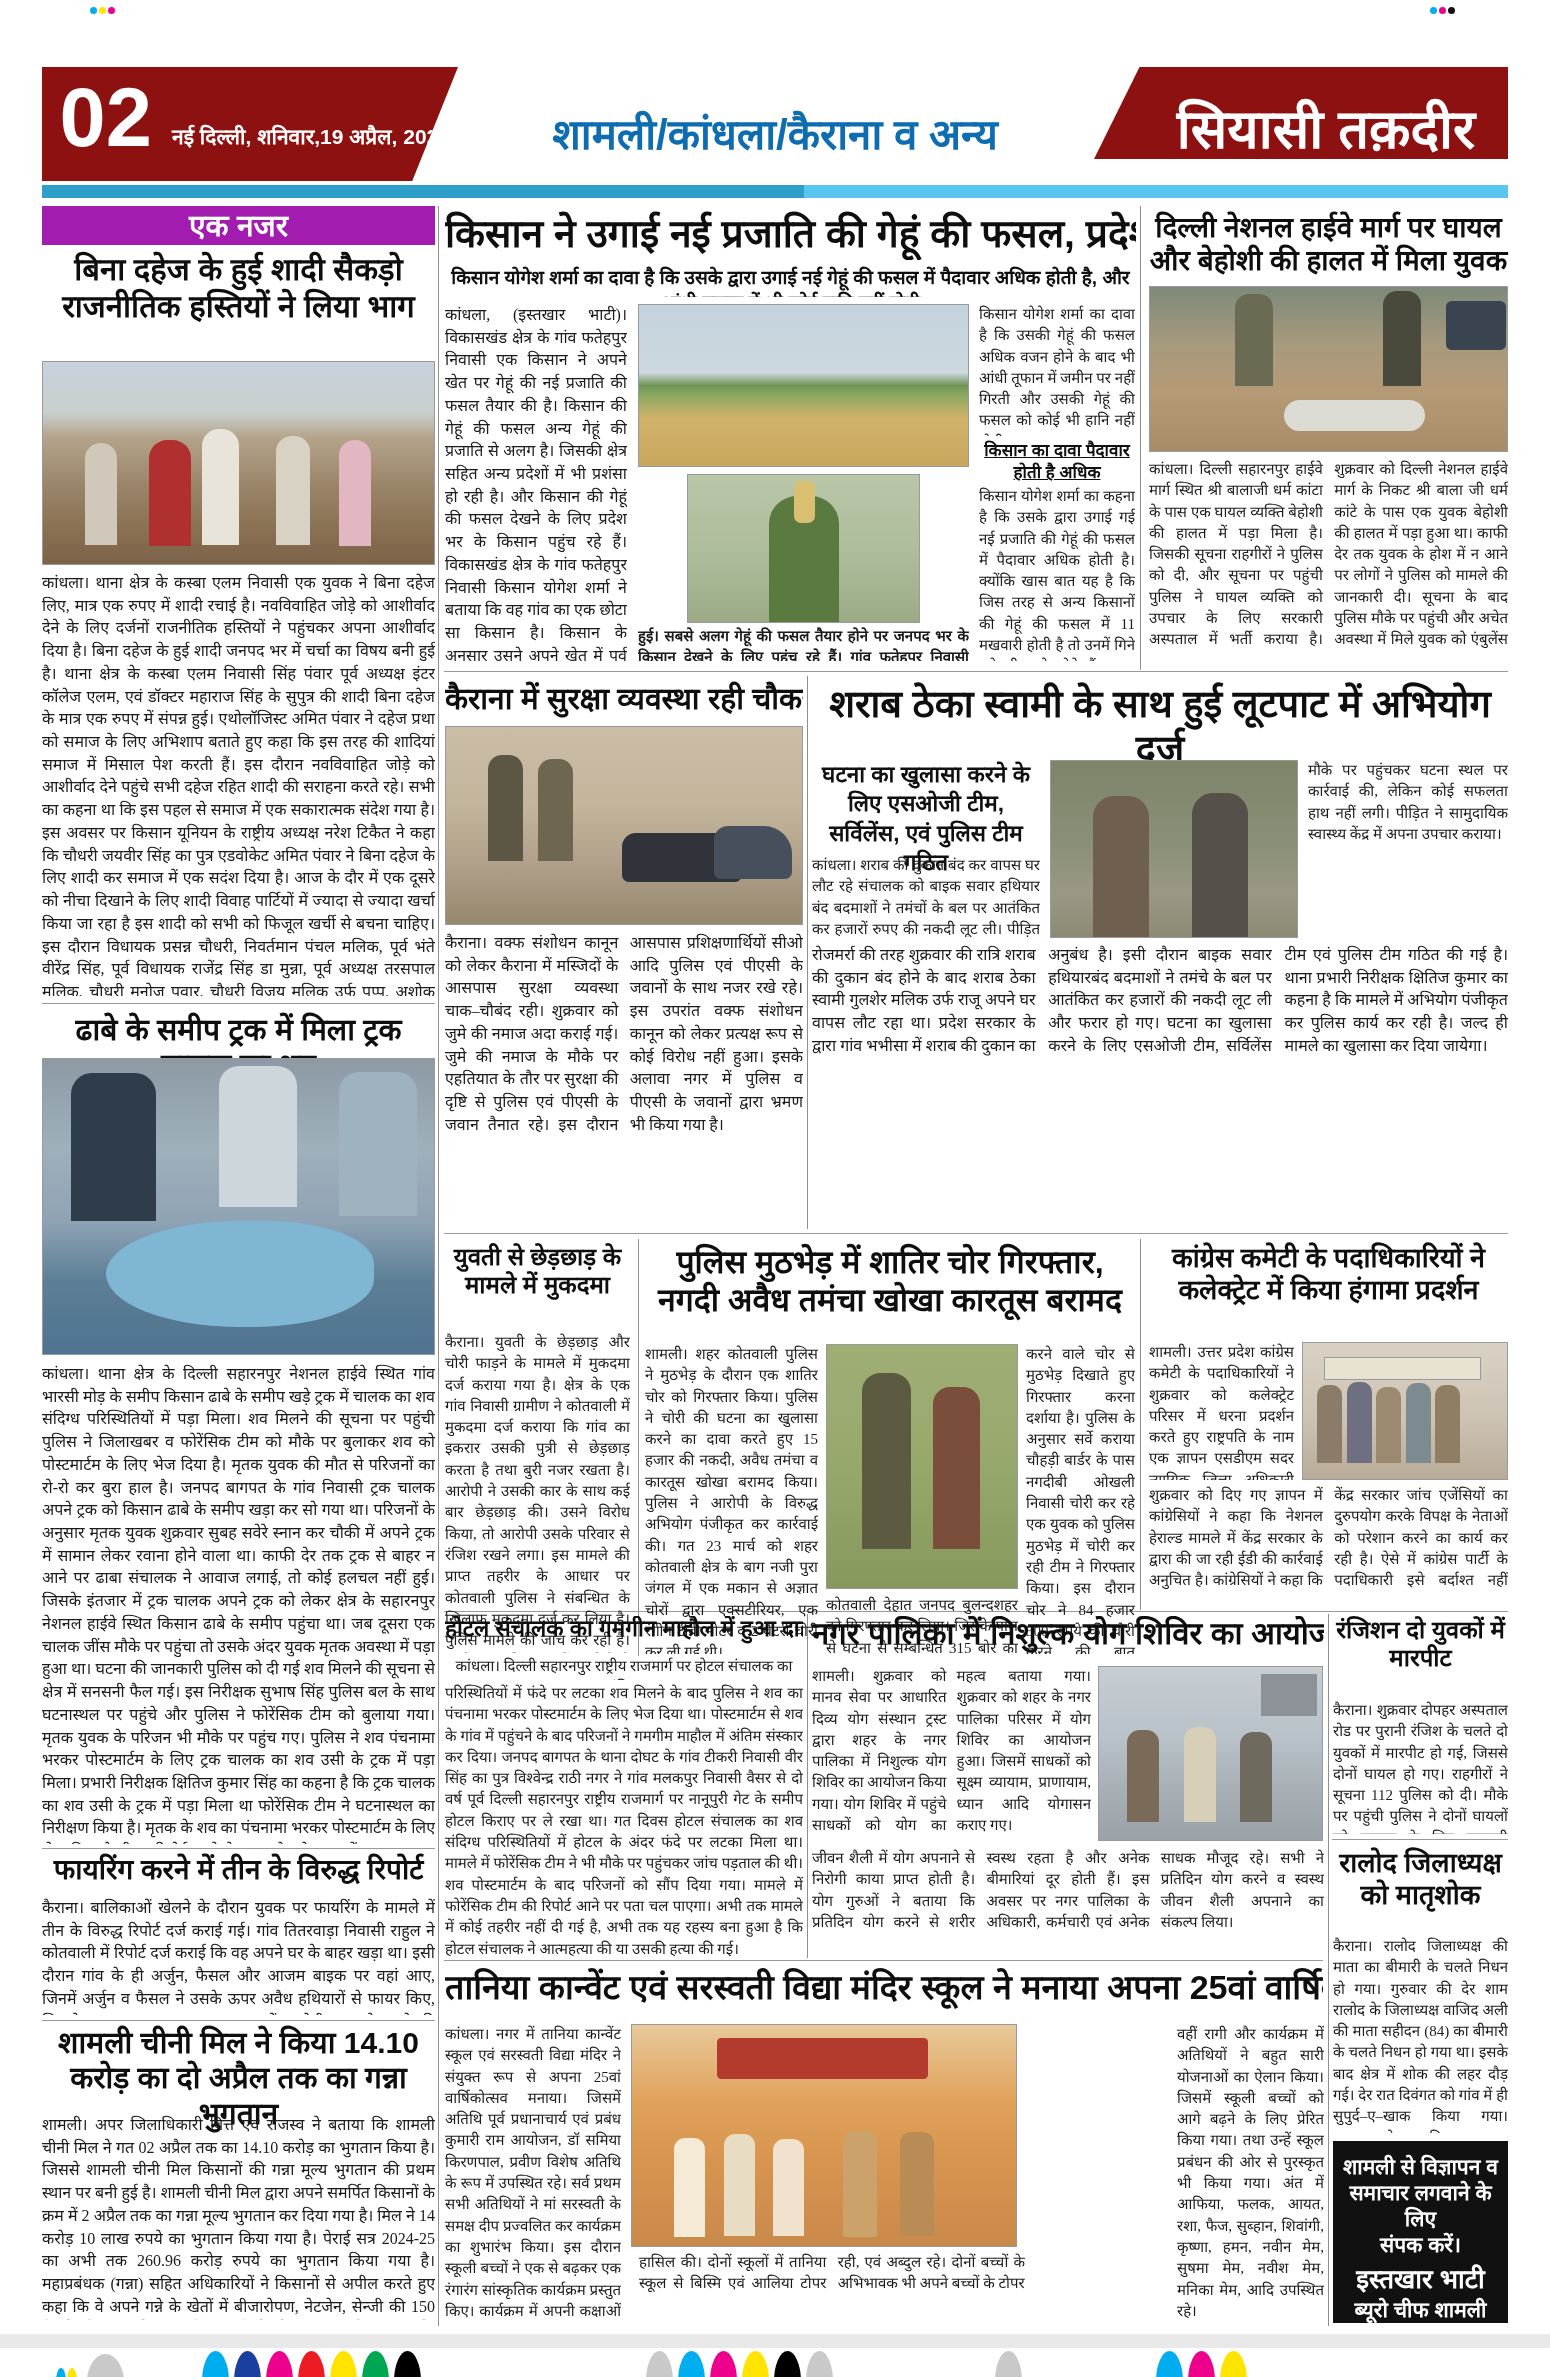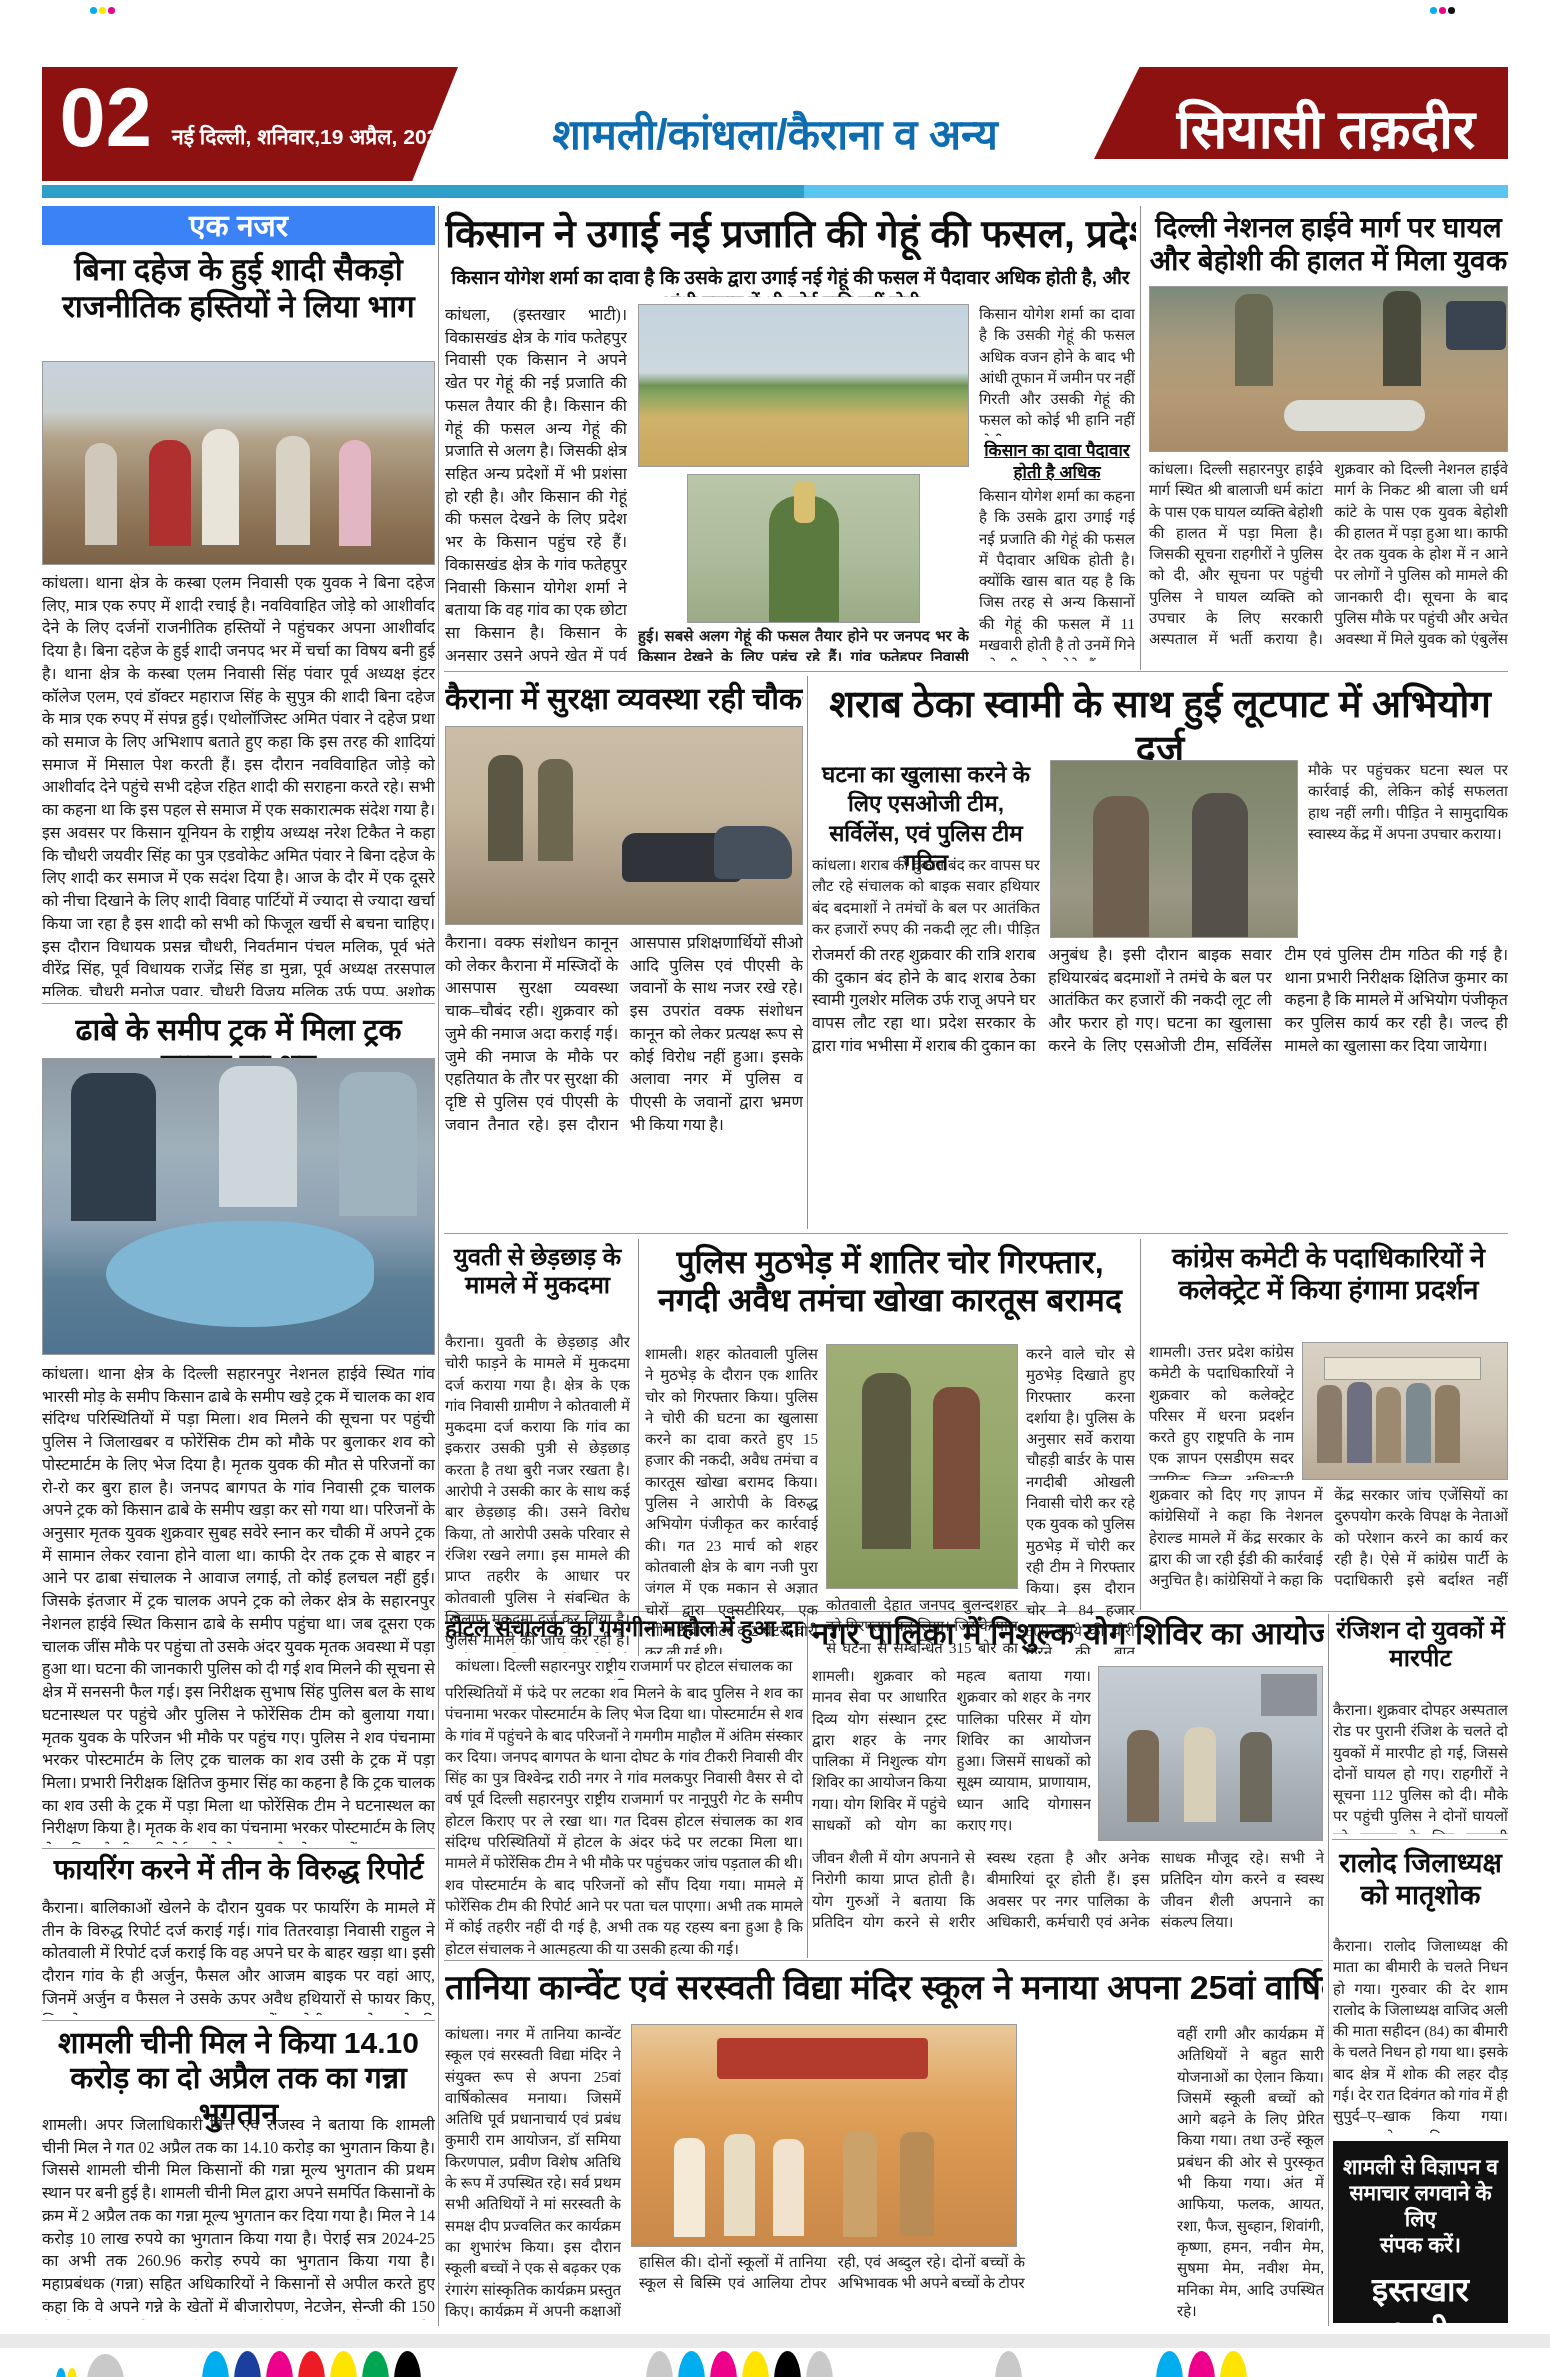--- a/index.html
+++ b/index.html
@@ -55,21 +55,21 @@
   <div class="divider" style="left:1328px;top:1614px;width:0.7px;height:712px;"></div>
   <div class="rule" style="left:444px;top:671px;width:1064px;"></div>
   <div class="rule" style="left:444px;top:1233px;width:1064px;"></div>
   <div class="rule" style="left:444px;top:1611px;width:1064px;"></div>
   <div class="rule" style="left:444px;top:1960px;width:879px;"></div>
   <div class="rule" style="left:42px;top:1003px;width:393px;"></div>
   <div class="rule" style="left:42px;top:1848px;width:393px;"></div>
   <div class="rule" style="left:42px;top:2020px;width:393px;"></div>
   <div class="rule" style="left:1332px;top:1839px;width:176px;"></div>
 
-  <div class="abs" style="left:42px;top:206px;width:393px;height:39px;background:#3b82f6;text-align:center;">
+  <div class="abs" style="left:42px;top:206px;width:393px;height:39px;background:#a21caf;text-align:center;">
     <span style="color:#fff;font-weight:bold;font-size:30px;line-height:39px;">एक नजर</span>
   </div>
   <div class="abs hl" style="left:42px;top:252px;width:393px;height:99px;font-size:31px;">बिना दहेज के हुई शादी सैकड़ो राजनीतिक हस्तियों ने लिया भाग</div>
   <div class="photo" style="left:42px;top:361px;width:393px;height:204px;background:linear-gradient(180deg,#c6d2dd 0%,#c9cfcd 25%,#b3a289 38%,#9a8468 62%,#8a7154 82%,#7c6347 100%);">
     <div class="abs" style="left:106px;top:78px;width:42px;height:106px;background:#b03030;border-radius:18.3px 18.3px 0 0;"></div>
     <div class="abs" style="left:159px;top:67px;width:37px;height:116px;background:#e8e4da;border-radius:17px 17px 0 0;"></div>
     <div class="abs" style="left:233px;top:74px;width:34px;height:109px;background:#d8d2c4;border-radius:15.5px 15.5px 0 0;"></div>
     <div class="abs" style="left:42px;top:81px;width:32px;height:102px;background:#cfc8bb;border-radius:15.5px 15.5px 0 0;"></div>
     <div class="abs" style="left:296px;top:78px;width:32px;height:106px;background:#e2b6c2;border-radius:15.5px 15.5px 0 0;"></div>
   </div>
@@ -173,21 +173,21 @@
   <div class="abs hl" style="left:1333px;top:1616px;width:175px;height:79px;font-size:24px;">रंजिशन दो युवकों में मारपीट</div>
   <div class="abs body-text body-sm" style="left:1333px;top:1700px;width:175px;height:134px;">कैराना। शुक्रवार दोपहर अस्पताल रोड पर पुरानी रंजिश के चलते दो युवकों में मारपीट हो गई, जिससे दोनों घायल हो गए। राहगीरों ने सूचना 112 पुलिस को दी। मौके पर पहुंची पुलिस ने दोनों घायलों को उपचार के लिए सरकारी अस्पताल पहुंचाया। पुलिस का कहना है कि मामले में अभी तक तहरीर नहीं दी गई है?।</div>
 
   <div class="abs hl" style="left:1333px;top:1848px;width:175px;height:83px;font-size:27px;">रालोद जिलाध्यक्ष को मातृशोक</div>
   <div class="abs body-text body-sm" style="left:1333px;top:1936px;width:175px;height:197px;">कैराना। रालोद जिलाध्यक्ष की माता का बीमारी के चलते निधन हो गया। गुरुवार की देर शाम रालोद के जिलाध्यक्ष वाजिद अली की माता सहीदन (84) का बीमारी के चलते निधन हो गया था। इसके बाद क्षेत्र में शोक की लहर दौड़ गई। देर रात दिवंगत को गांव में ही सुपुर्द–ए–खाक किया गया। शुक्रवार को सदर विधायक प्रसन्न चौधरी, थानाभवन विधायक अशरफ अली खान आदि ने उनके आवास पर पहुंचकर शोक संवेदनाएं व्यक्त की।</div>
 
   <div class="contact-box" style="left:1333px;top:2141px;width:175px;height:182px;">
     <div style="font-size:21px;line-height:1.25;">शामली से विज्ञापन व</div>
     <div style="font-size:21px;line-height:1.25;">समाचार लगवाने के लिए</div>
     <div style="font-size:21px;line-height:1.25;">संपक करें।</div>
-    <div style="font-size:33px;line-height:1.3;margin-top:10px;">इस्तखार भाटी</div>
+    <div style="font-size:26px;line-height:1.3;margin-top:4px;">इस्तखार भाटी</div>
     <div style="font-size:21px;line-height:1.3;">ब्यूरो चीफ शामली</div>
     <div style="font-size:22.5px;line-height:1.35;">मो. : 9927682999</div>
   </div>
 
   <div class="abs hl" style="left:445px;top:1967px;width:878px;height:48px;font-size:34px;white-space:nowrap;overflow:hidden;">तानिया कान्वेंट एवं सरस्वती विद्या मंदिर स्कूल ने मनाया अपना 25वां वार्षिकोत्सव</div>
   <div class="abs body-text body-sm" style="left:445px;top:2024px;width:176px;height:295px;">कांधला। नगर में तानिया कान्वेंट स्कूल एवं सरस्वती विद्या मंदिर ने संयुक्त रूप से अपना 25वां वार्षिकोत्सव मनाया। जिसमें अतिथि पूर्व प्रधानाचार्य एवं प्रबंध कुमारी राम आयोजन, डॉ समिया किरणपाल, प्रवीण विशेष अतिथि के रूप में उपस्थित रहे। सर्व प्रथम सभी अतिथियों ने मां सरस्वती के समक्ष दीप प्रज्वलित कर कार्यक्रम का शुभारंभ किया। इस दौरान स्कूली बच्चों ने एक से बढ़कर एक रंगारंग सांस्कृतिक कार्यक्रम प्रस्तुत किए। कार्यक्रम में अपनी कक्षाओं में प्रथम स्थान प्राप्त करने वाले बच्चों को भी पुरस्कार देकर सम्मानित किया गया।</div>
   <div class="photo" style="left:631px;top:2024px;width:386px;height:223px;background:linear-gradient(180deg,#e8c89a 0%,#e0a25a 35%,#d89550 60%,#c9894a 100%);">
     <div class="abs" style="left:85px;top:12.7px;width:211px;height:41px;background:#b23b2e;border-radius:4.2px;"></div>
     <div class="abs" style="left:42px;top:113px;width:31px;height:99px;background:#f4ead6;border-radius:11.3px 11.3px 0 0;"></div>
     <div class="abs" style="left:92px;top:109px;width:31px;height:102px;background:#e8dcc2;border-radius:11.3px 11.3px 0 0;"></div>

